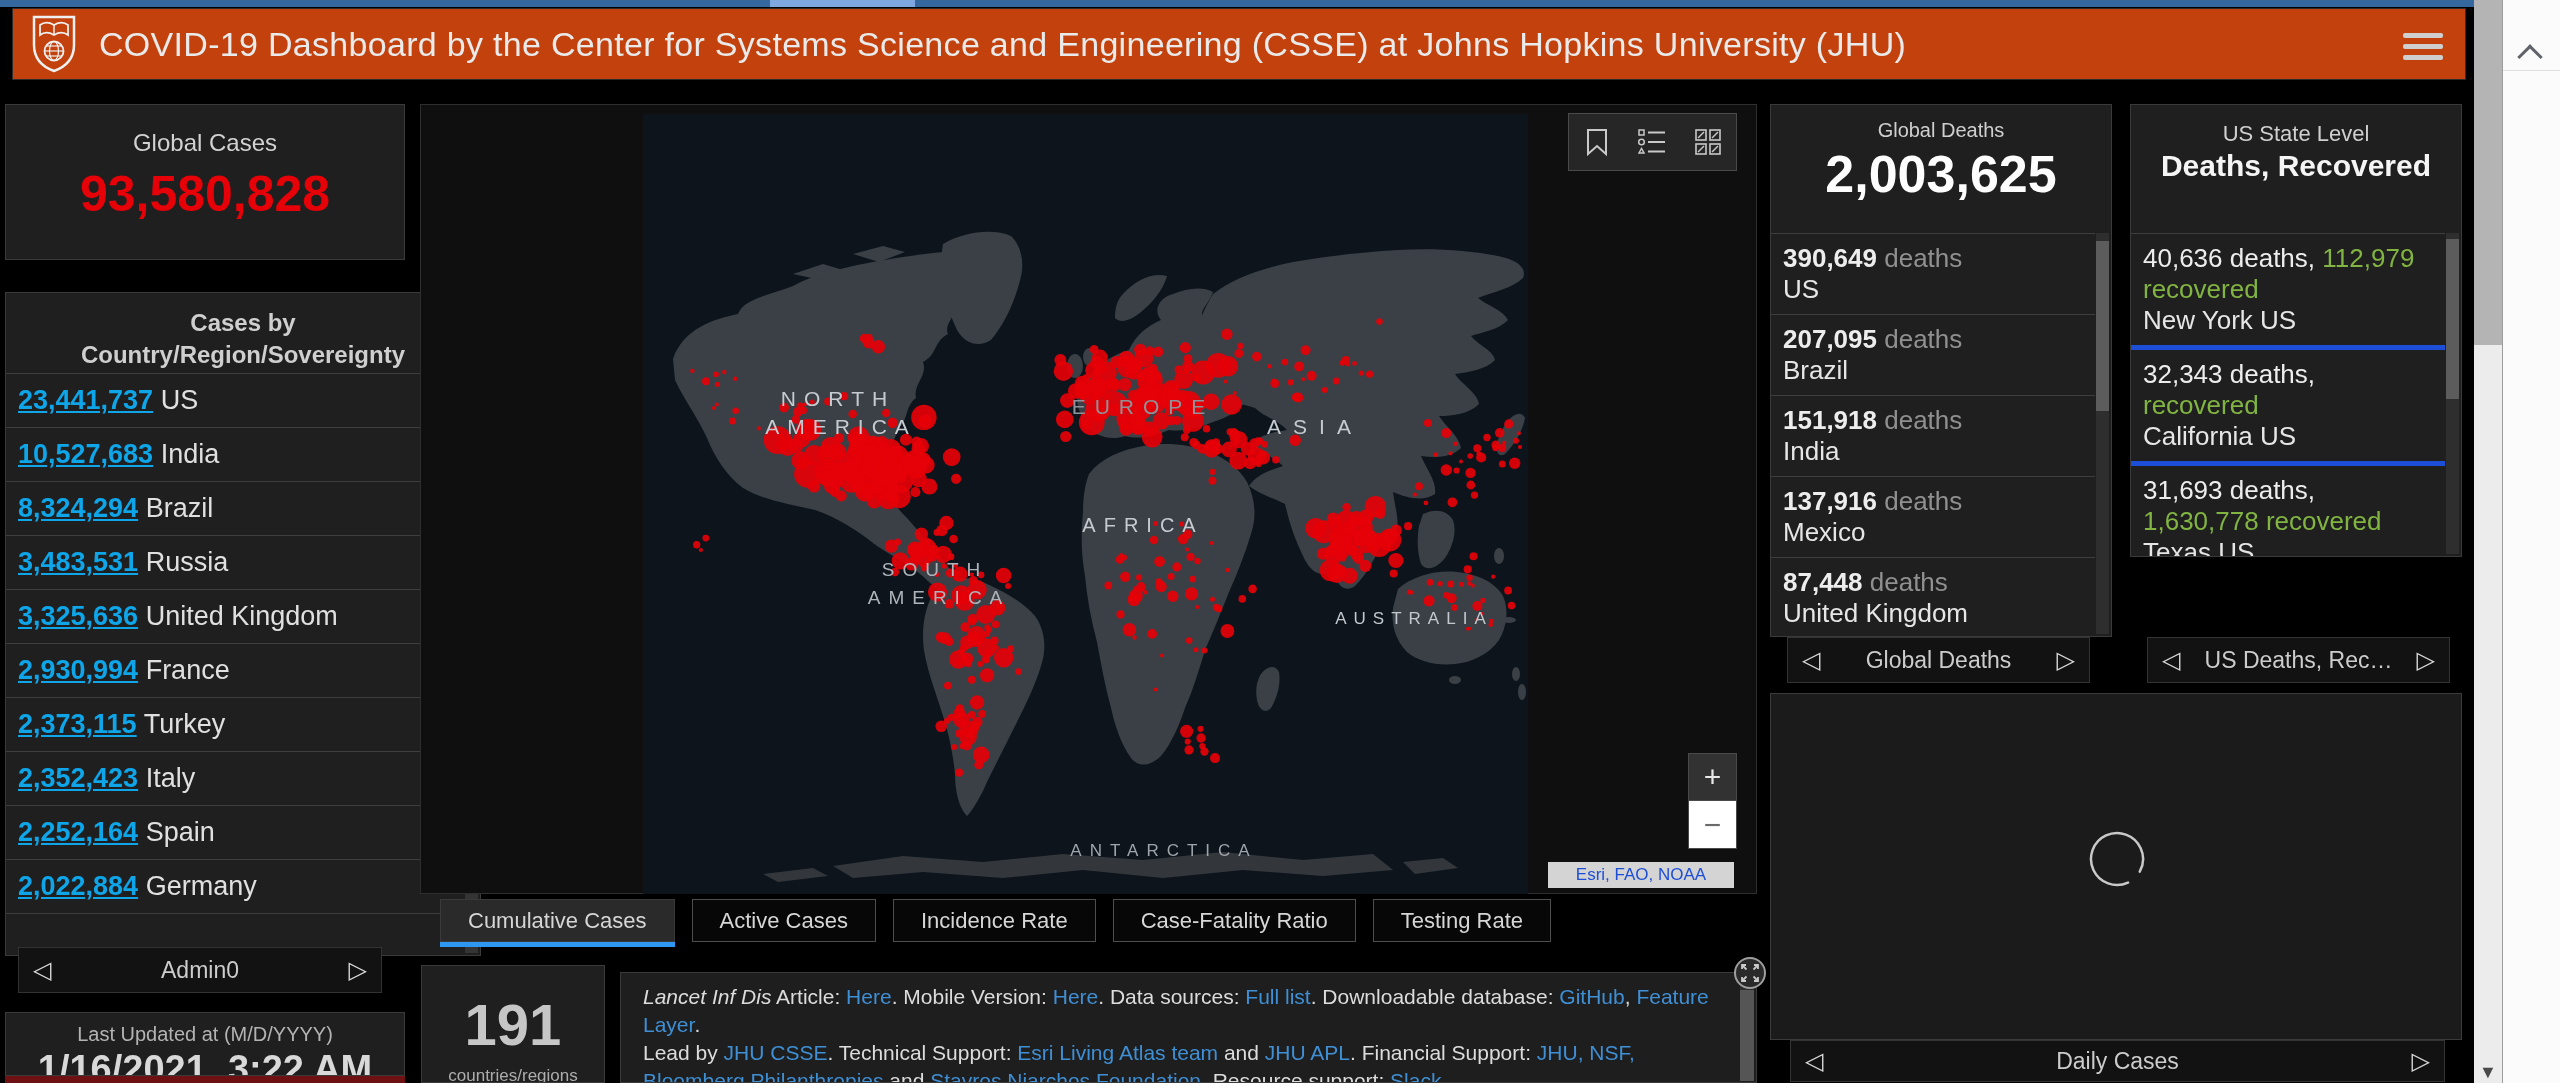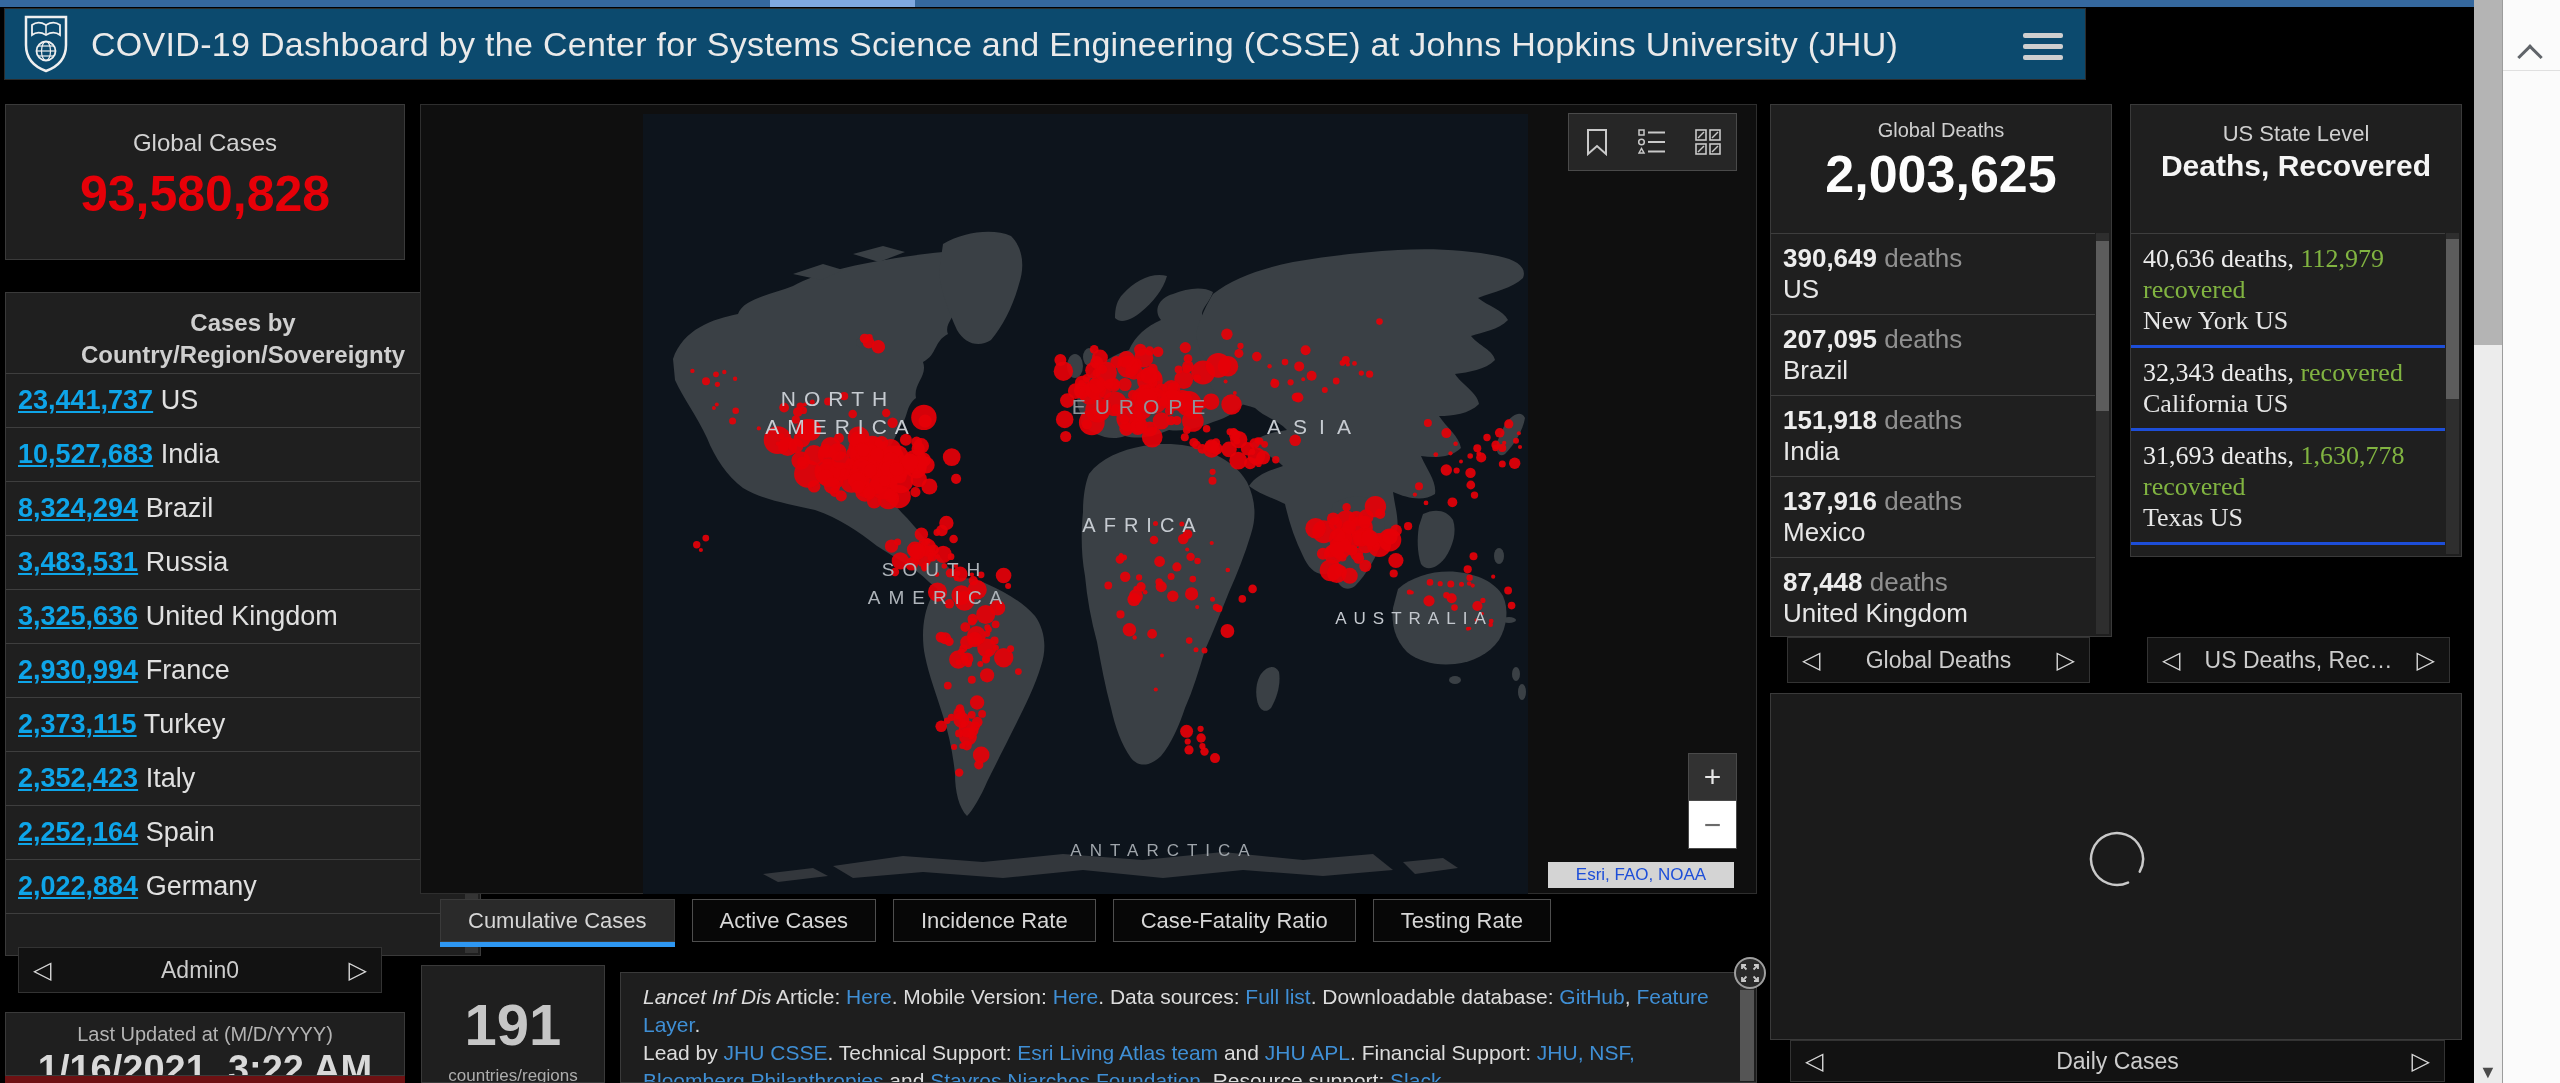--- a/index.html
+++ b/index.html
@@ -2,21 +2,21 @@
 <html><head>
 <meta charset="utf-8">
 <style>
   html,body{margin:0;padding:0;background:#000;width:2560px;height:1083px;overflow:hidden;
     font-family:"Liberation Sans", sans-serif;}
   #app{position:absolute;left:0;top:0;width:2560px;height:1083px;background:#000;}
 
   
   .top-strip{position:absolute;left:0;top:0;width:2474px;height:7px;background:#35689e;}
   .top-strip .lite{position:absolute;left:770px;top:0;width:145px;height:7px;background:#7fa8e0;}
-  .header{position:absolute;left:4px;top:8px;width:2082px;height:72px;background:#0c4a6e;
+  .header{position:absolute;left:12px;top:8px;width:2454px;height:72px;background:#c2410c;
     border:1px solid #2c2c2c;box-sizing:border-box;display:flex;align-items:center;}
   .logo{margin-left:18px;width:46px;height:58px;flex:0 0 auto;}
   .title{margin-left:22px;font-size:34px;color:#eaeaea;letter-spacing:.3px;white-space:nowrap;}
   .burger{position:absolute;right:22px;top:18px;width:40px;height:36px;cursor:pointer;}
   .burger i{display:block;height:5px;background:#cfcfcf;border-radius:2px;margin:6px 0;}
 
   
   .panel{position:absolute;background:#1f1f1f;border:1px solid #3a3a3a;box-sizing:border-box;overflow:hidden;}
   .pager{position:absolute;background:#121212;border:1px solid #333;box-sizing:border-box;
     display:flex;align-items:center;justify-content:space-between;padding:0 14px;}
@@ -77,21 +77,21 @@
   
   .gd-label{margin-top:14px;text-align:center;font-size:20px;color:#cfcfcf;}
   .gd-value{margin-top:2px;text-align:center;font-size:52px;font-weight:bold;color:#fdfdfd;}
   .death-list{position:absolute;left:0;right:16px;top:128px;bottom:0;border-top:1px solid #3e3e3e;overflow:hidden;}
   .death-row{padding:9px 12px;border-bottom:1px solid #3e3e3e;font-size:26px;line-height:31px;}
   .death-row .dnum{color:#ededed;font-weight:600;}
   .death-row .dunit{color:#909090;}
   .death-row .dname{color:#e6e6e6;}
   .us-title1{margin-top:16px;text-align:center;font-size:22px;color:#cfcfcf;}
   .us-title2{margin-top:2px;text-align:center;font-size:30px;font-weight:bold;color:#f5f5f5;}
-  .state-row{padding:9px 12px;border-bottom:3px solid #1d4ed8;font-size:26px;line-height:31px;font-family:Liberation Serif, serif;}
+  .state-row{padding:9px 12px;border-bottom:5px solid #1d4ed8;font-size:26px;line-height:31px;}
   .state-row .sdeaths{color:#ededed;}
   .state-row .srec{color:#81b441;}
   .state-row .sname{color:#e6e6e6;}
   .daily-panel{position:absolute;left:1770px;top:693px;width:692px;height:347px;background:#1b1b1b;
     border:1px solid #3a3a3a;box-sizing:border-box;}
 
   
   .scroll-inner{position:absolute;left:2474px;top:0;width:28px;height:1083px;background:#ececec;}
   .scroll-inner .thumb{position:absolute;left:0;top:0;width:28px;height:345px;background:#b4b4b4;}
   .scroll-inner .dn{position:absolute;left:0;bottom:2px;width:28px;text-align:center;

